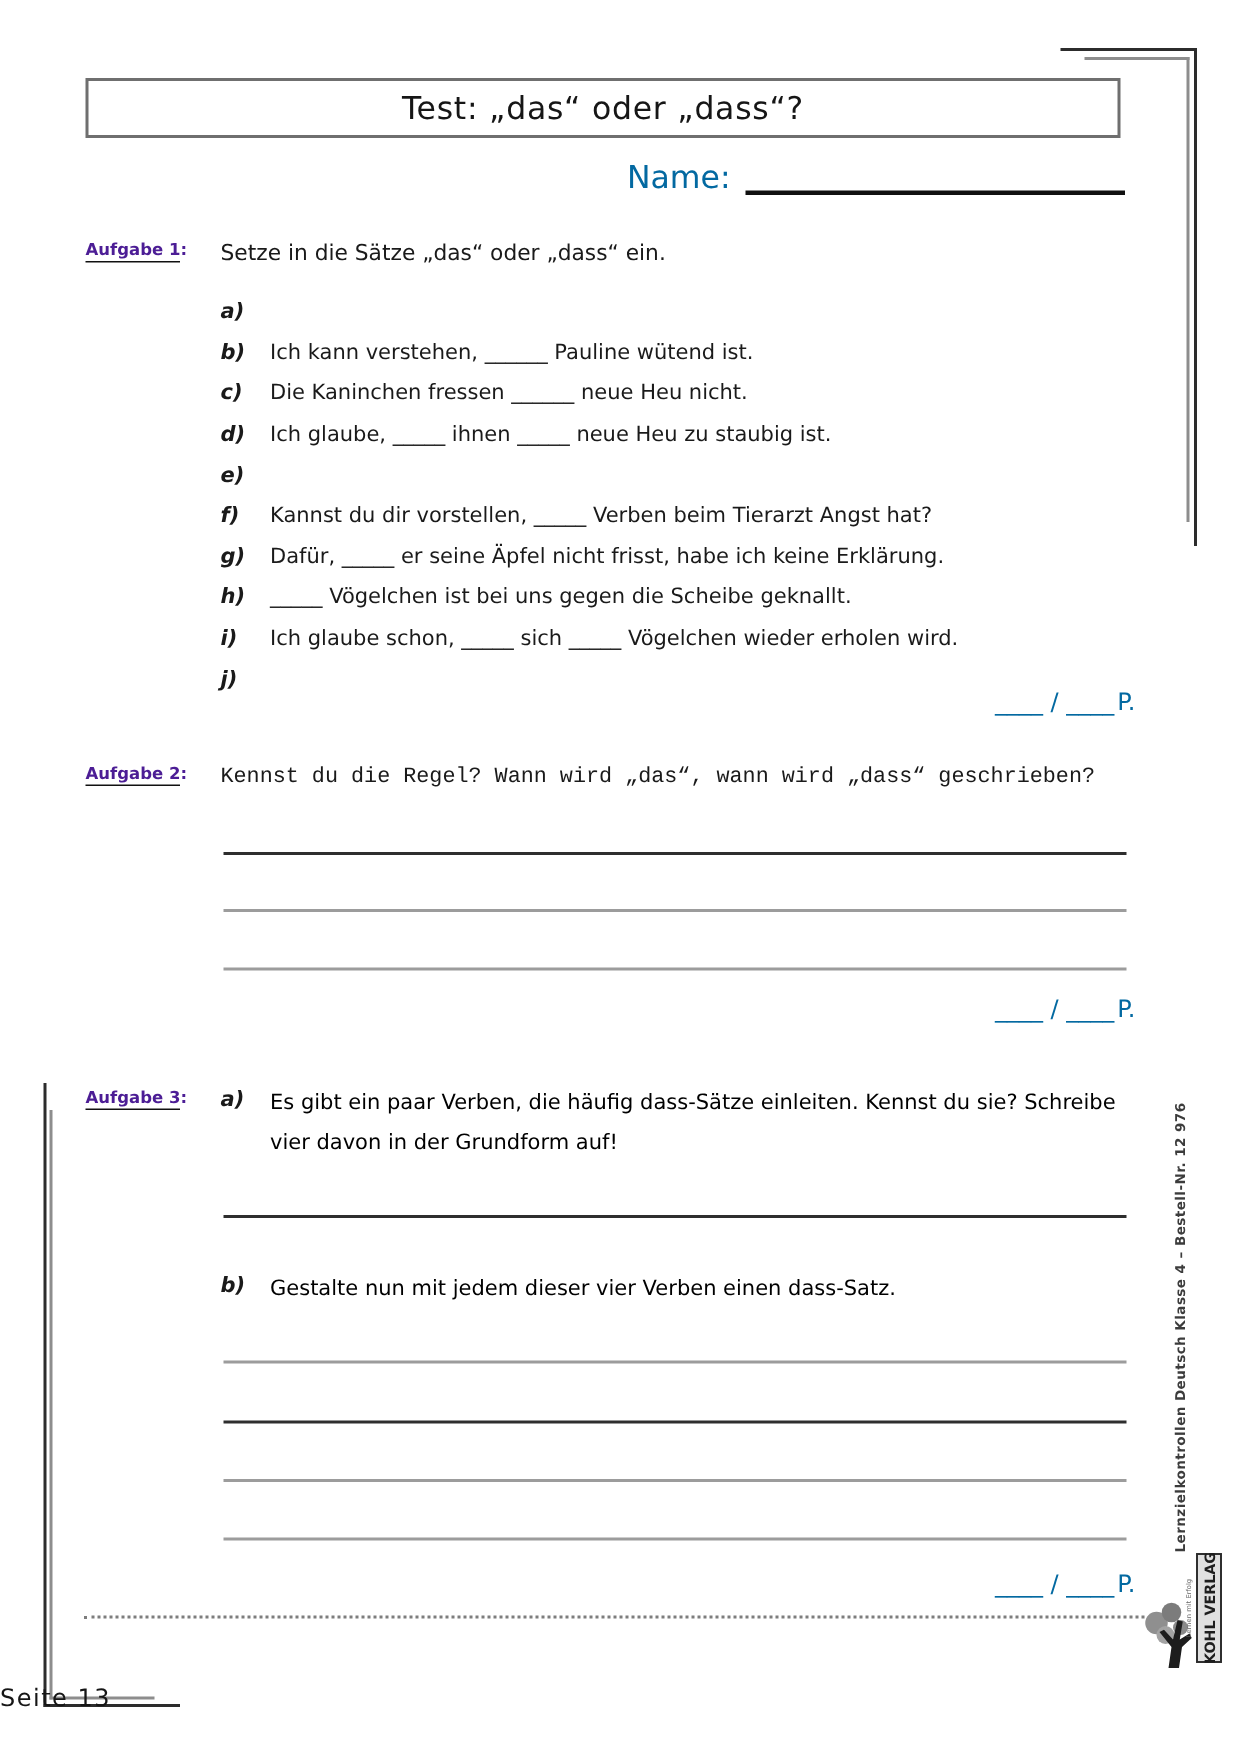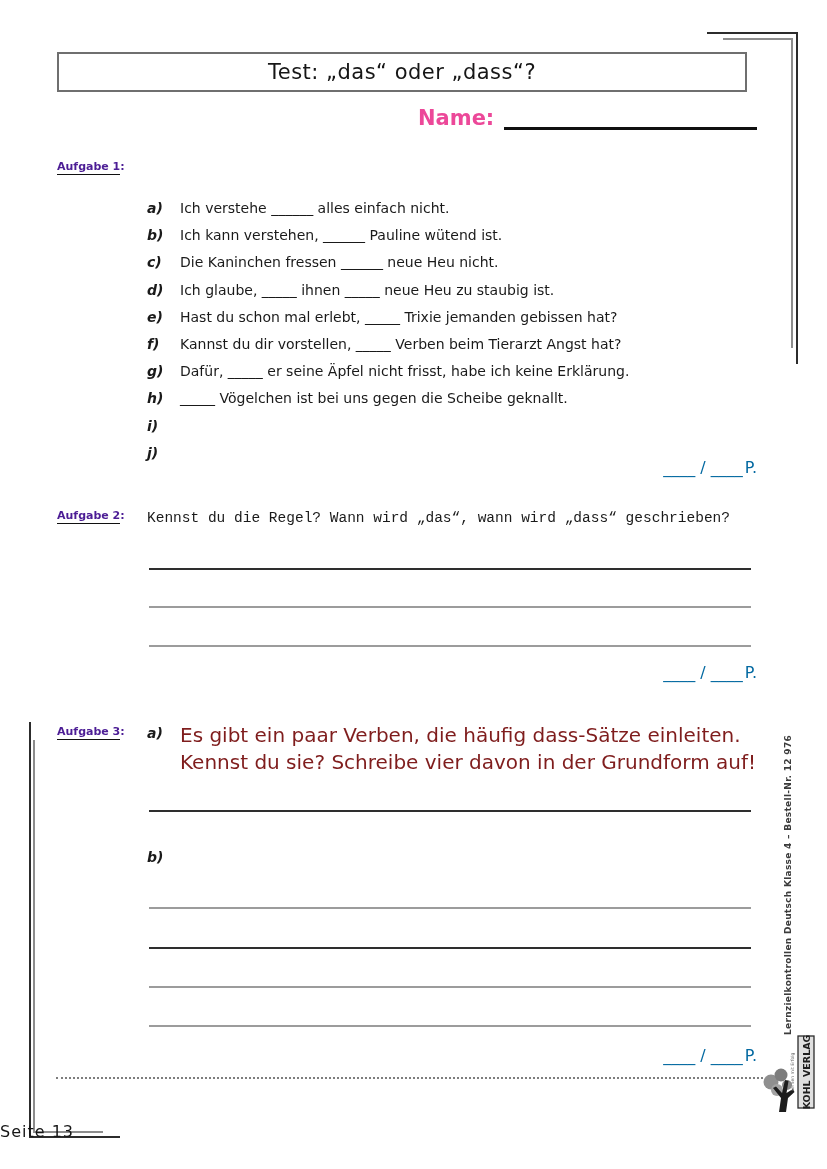--- a/index.html
+++ b/index.html
@@ -15,21 +15,21 @@
   .bl-outer{position:absolute;left:29px;top:722px;width:89px;height:414px;
     border-left:2px solid #2c2c2c;border-bottom:2px solid #2c2c2c;}
   .bl-inner{position:absolute;left:33px;top:740px;width:68px;height:391px;
     border-left:2px solid #8d8d8d;border-bottom:2px solid #8d8d8d;}
 
   .title-box{position:absolute;left:57px;top:52px;width:686px;height:36px;
     border:2.5px solid #6f6f6f;display:flex;align-items:center;justify-content:center;}
   .title-box span{font-size:21px;letter-spacing:0.5px;color:#161616;}
 
   .name-row{position:absolute;left:418px;top:106px;display:flex;align-items:flex-end;}
-  .name-label{font-size:21px;color:#ec4899;font-weight:bold;}
+  .name-label{font-size:21px;color:#0369a1;}
   .name-line{display:inline-block;width:253px;height:21px;margin-left:10px;
     border-bottom:3px solid #101010;}
 
   .heading{position:absolute;left:57px;font-size:11px;font-weight:bold;color:#4c1d95;white-space:nowrap;}
   .heading .aufgabe{border-bottom:1.8px solid #101010;padding-bottom:1px;display:inline-block;}
   .instr{position:absolute;left:147px;font-size:14.5px;color:#1a1a1a;white-space:nowrap;}
 
   .h-t1{top:160px;} .i-t1{top:161px;}
   .h-t2{top:509px;} .i-t2{top:510px;font-family:Liberation Mono, monospace;}
   .h-t3{top:725px;}
@@ -44,21 +44,21 @@
   .points .punit{margin-left:2px;}
   .p1{top:458px;} .p2{top:663px;} .p3{top:1046px;}
 
   .wline{position:absolute;left:149px;width:602px;height:0;border-top:2px solid #9c9c9c;}
   .wline.dark{border-top-color:#2e2e2e;}
   .l-a2-1{top:568px;} .l-a2-2{top:606px;} .l-a2-3{top:645px;}
   .l-a3a{top:810px;}
   .l-a3b-1{top:907px;} .l-a3b-2{top:947px;} .l-a3b-3{top:986px;} .l-a3b-4{top:1025px;}
 
   .part-letter{position:absolute;left:147px;width:33px;font-size:14px;font-weight:bold;font-style:italic;}
-  .part-text{position:absolute;left:180px;font-size:20px;line-height:26.5px;color:#7f1d1d;}
+  .part-text{position:absolute;left:180px;font-size:14px;line-height:26.5px;color:#000000;}
   .pa-ltr{top:725px;} .pa-txt{top:722px;width:582px;}
   .pb-ltr{top:849px;} .pb-txt{top:846px;white-space:nowrap;}
 
   .dotted{position:absolute;left:56px;top:1077px;width:707px;height:0;border-top:2px dotted #7d7d7d;}
 
   .sidebar-text{position:absolute;left:783px;top:732px;height:303px;width:14px;
     writing-mode:vertical-rl;transform:rotate(180deg);white-space:nowrap;
     font-size:9px;font-weight:bold;color:#3c3c3c;letter-spacing:0.3px;}
 
   .logo{position:absolute;left:760px;top:1032px;width:64px;height:82px;}
@@ -81,56 +81,56 @@
   </div>
 
   <div class="name-row">
     <span class="name-label">Name:</span>
     <span class="name-line"></span>
   </div>
 
   <div class="heading h-t1">
     <span class="aufgabe">Aufgabe 1</span><span>:</span>
   </div>
+  <div class="instr i-t1">Setze in die Sätze „das“ oder „dass“ ein.</div>
 
   <div class="items">
     <div class="item">
         <span class="ltr">a)</span>
-        <span class="txt">Ich verstehe ______ alles einfach nicht.</span>
       </div>
     <div class="item">
         <span class="ltr">b)</span>
         <span class="txt">Ich kann verstehen, ______ Pauline wütend ist.</span>
       </div>
     <div class="item">
         <span class="ltr">c)</span>
         <span class="txt">Die Kaninchen fressen ______ neue Heu nicht.</span>
       </div>
     <div class="item">
         <span class="ltr">d)</span>
         <span class="txt">Ich glaube, _____ ihnen _____ neue Heu zu staubig ist.</span>
       </div>
     <div class="item">
         <span class="ltr">e)</span>
-        <span class="txt">Hast du schon mal erlebt, _____ Trixie jemanden gebissen hat?</span>
       </div>
     <div class="item">
         <span class="ltr">f)</span>
         <span class="txt">Kannst du dir vorstellen, _____ Verben beim Tierarzt Angst hat?</span>
       </div>
     <div class="item">
         <span class="ltr">g)</span>
         <span class="txt">Dafür, _____ er seine Äpfel nicht frisst, habe ich keine Erklärung.</span>
       </div>
     <div class="item">
         <span class="ltr">h)</span>
         <span class="txt">_____ Vögelchen ist bei uns gegen die Scheibe geknallt.</span>
       </div>
     <div class="item">
         <span class="ltr">i)</span>
+        <span class="txt">Ich glaube schon, _____ sich _____ Vögelchen wieder erholen wird.</span>
       </div>
     <div class="item">
         <span class="ltr">j)</span>
       </div>
   </div>
 
   <div class="points p1">
     <span class="pblank">____</span><span class="slash">/</span><span class="pblank">____</span><span class="punit">P.</span>
   </div>
 
@@ -150,20 +150,21 @@
   <div class="heading h-t3">
     <span class="aufgabe">Aufgabe 3</span><span>:</span>
   </div>
 
   <div class="part-letter pa-ltr">a)</div>
   <div class="part-text pa-txt">Es gibt ein paar Verben, die häufig dass-Sätze einleiten. Kennst du sie? Schreibe vier davon in der Grundform auf!</div>
 
   <div class="wline dark l-a3a"></div>
 
   <div class="part-letter pb-ltr">b)</div>
+  <div class="part-text pb-txt">Gestalte nun mit jedem dieser vier Verben einen dass-Satz.</div>
 
   <div class="wline l-a3b-1"></div>
   <div class="wline dark l-a3b-2"></div>
   <div class="wline l-a3b-3"></div>
   <div class="wline l-a3b-4"></div>
 
   <div class="points p3">
     <span class="pblank">____</span><span class="slash">/</span><span class="pblank">____</span><span class="punit">P.</span>
   </div>
 

